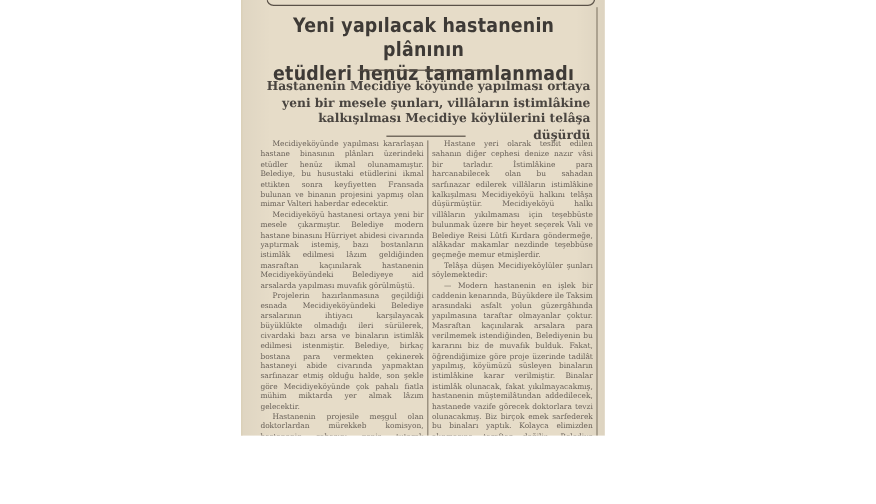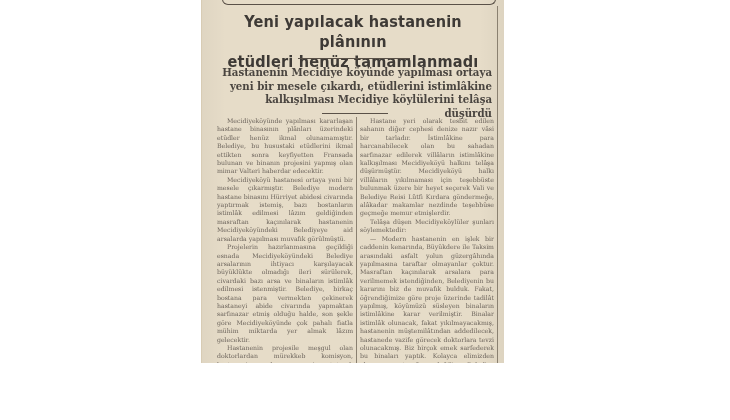--- a/index.html
+++ b/index.html
@@ -56,21 +56,21 @@
   <div class="right-rule"></div>
 
   <div class="headline">
     <div>Yeni yapılacak hastanenin plânının</div>
     <div>etüdleri henüz tamamlanmadı</div>
   </div>
   <div class="hl-rule"></div>
 
   <div class="subhead">
     <div>Hastanenin Mecidiye köyünde yapılması ortaya</div>
-    <div>yeni bir mesele çıkardı, etüdlerini istimlâkine</div>
+    <div>yeni bir mesele şunları, villâların istimlâkine</div>
     <div>kalkışılması Mecidiye köylülerini telâşa düşürdü</div>
   </div>
   <div class="sub-rule"></div>
 
   <div class="col col-left">
     <p>Mecidiyeköyünde yapılması kararlaşan hastane binasının plânları üzerindeki etüdler henüz ikmal olunamamıştır. Belediye, bu husustaki etüdlerini ikmal ettikten sonra keyfiyetten Fransada bulunan ve binanın projesini yapmış olan mimar Valteri haberdar edecektir.</p>
     <p>Mecidiyeköyü hastanesi ortaya yeni bir mesele çıkarmıştır. Belediye modern hastane binasını Hürriyet abidesi civarında yaptırmak istemiş, bazı bostanların istimlâk edilmesi lâzım geldiğinden masraftan kaçınılarak hastanenin Mecidiyeköyündeki Belediyeye aid arsalarda yapılması muvafık görülmüştü.</p>
     <p>Projelerin hazırlanmasına geçildiği esnada Mecidiyeköyündeki Belediye arsalarının ihtiyacı karşılayacak büyüklükte olmadığı ileri sürülerek, civardaki bazı arsa ve binaların istimlâk edilmesi istenmiştir. Belediye, birkaç bostana para vermekten çekinerek hastaneyi abide civarında yapmaktan sarfınazar etmiş olduğu halde, son şekle göre Mecidiyeköyünde çok pahalı fiatla mühim miktarda yer almak lâzım gelecektir.</p>
     <p>Hastanenin projesile meşgul olan doktorlardan mürekkeb komisyon, hastanenin sahasını geniş tutarak Mecidiyeköyünün en mamur kısımlarını hastaneye mal etmek istemektedir.</p>
     <p>Halbuki bu saha dahilinde 10.12 villa bulunmakta, bunların istimlâk bedelleri</p>

